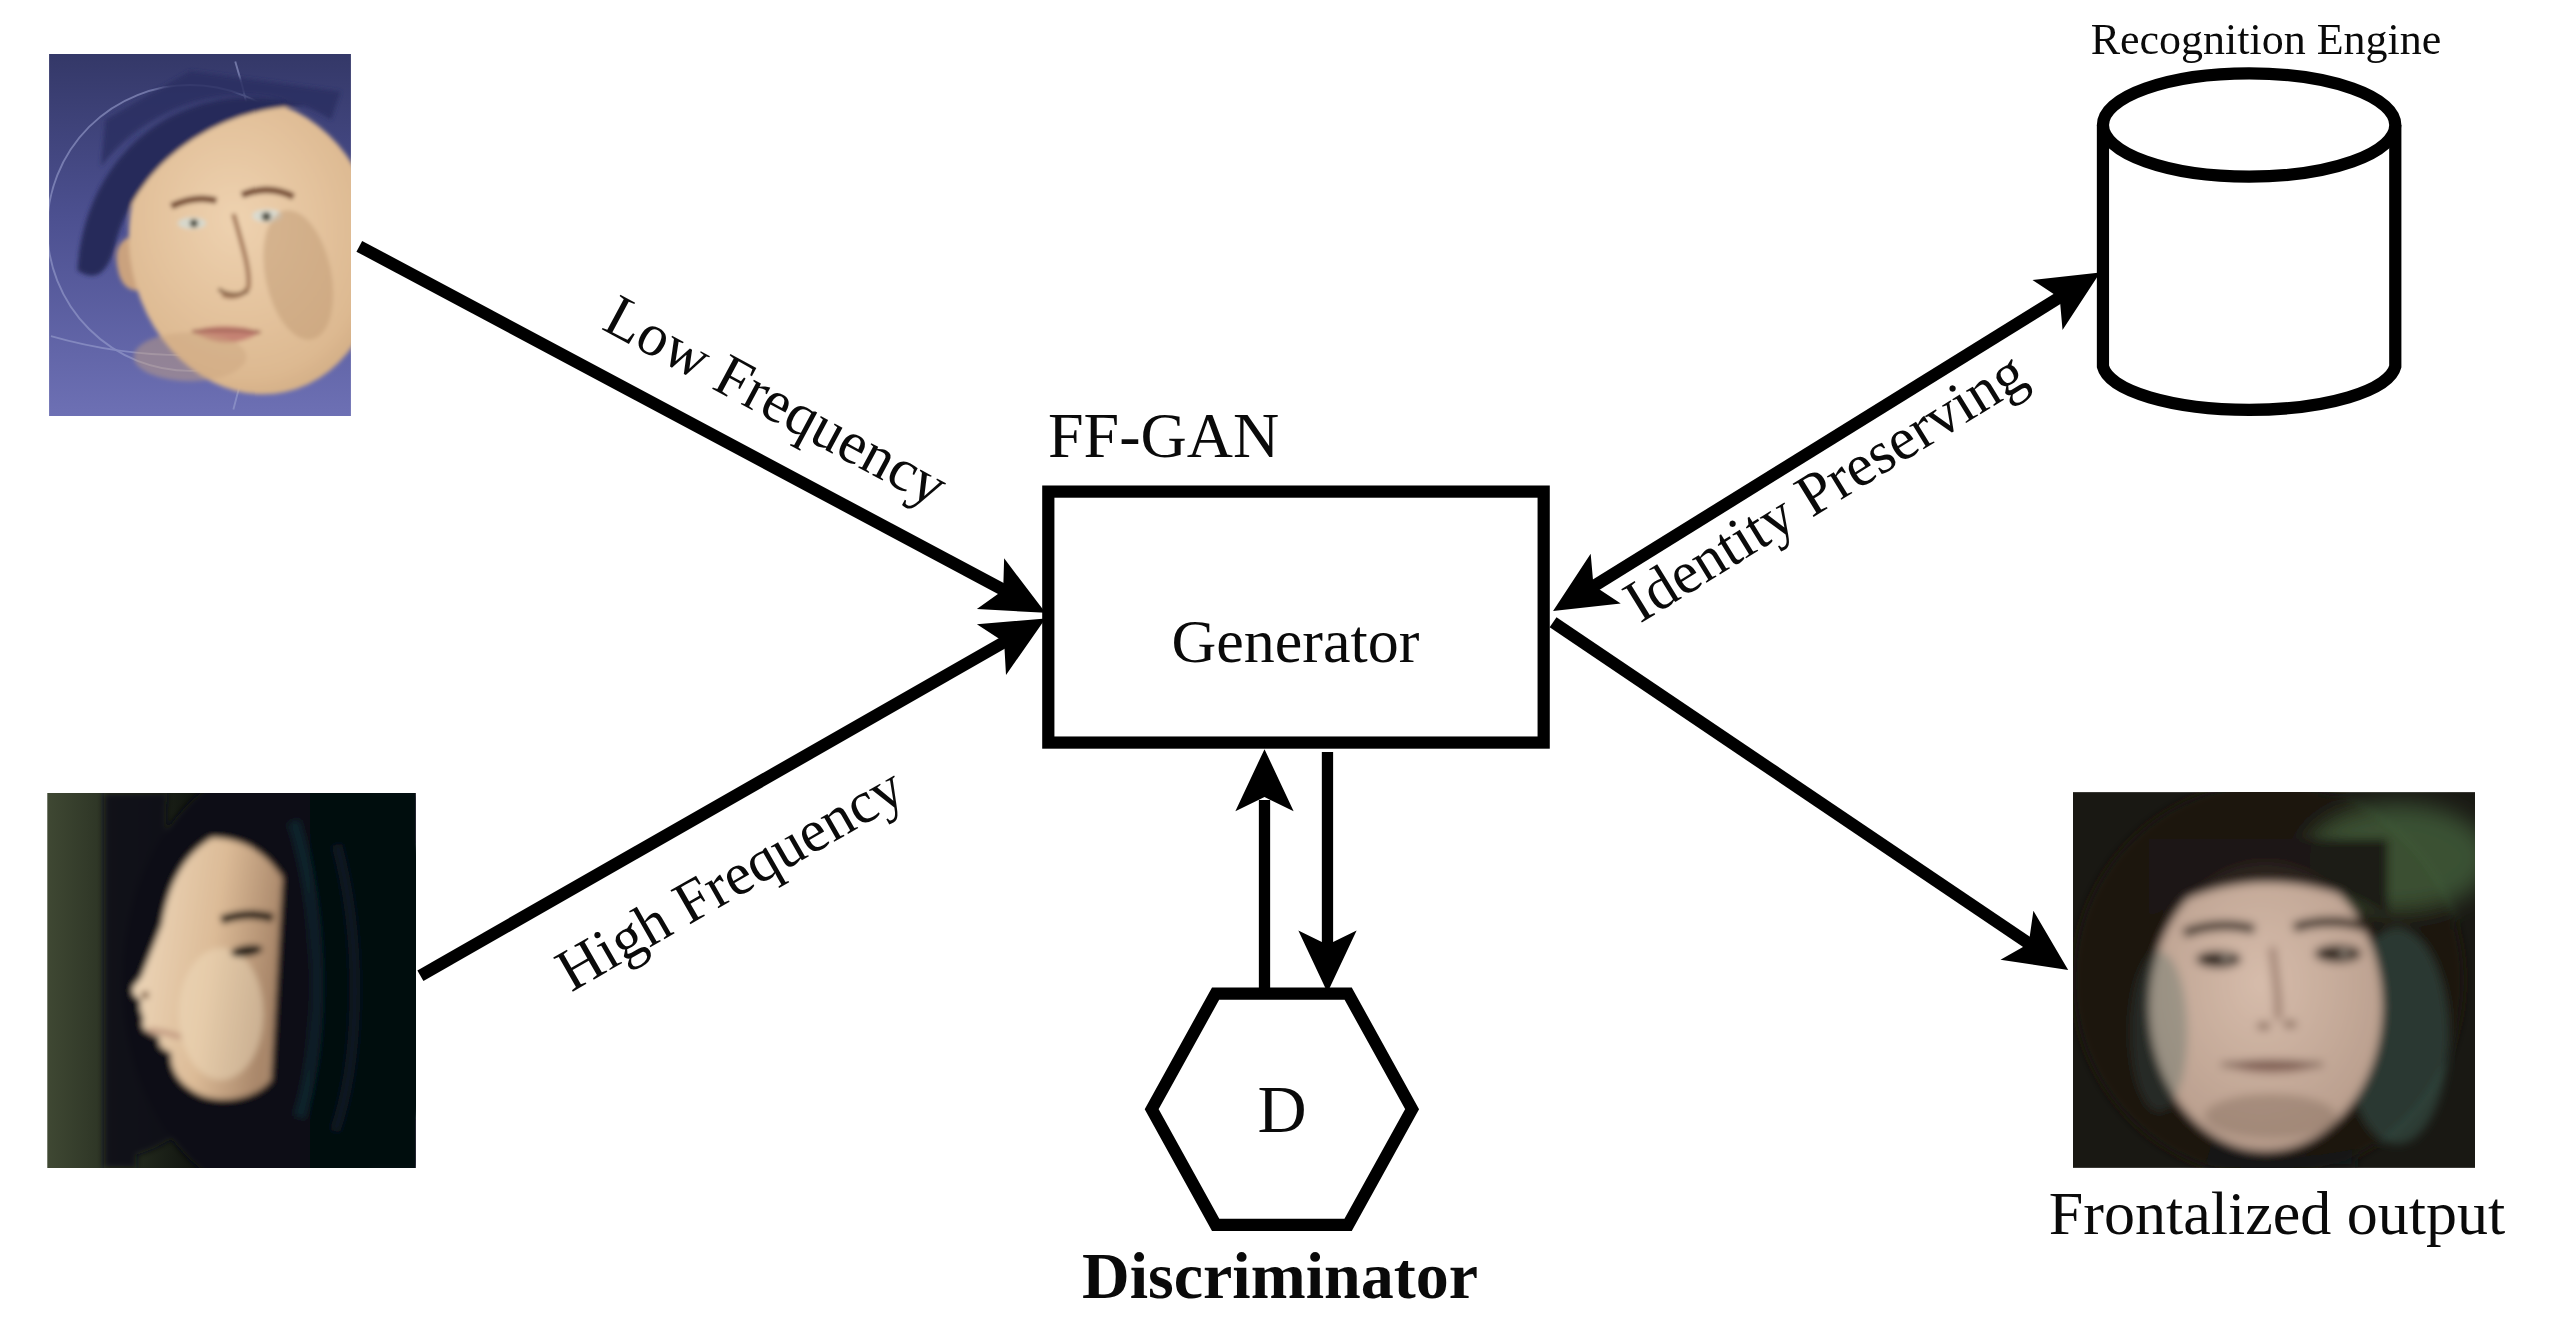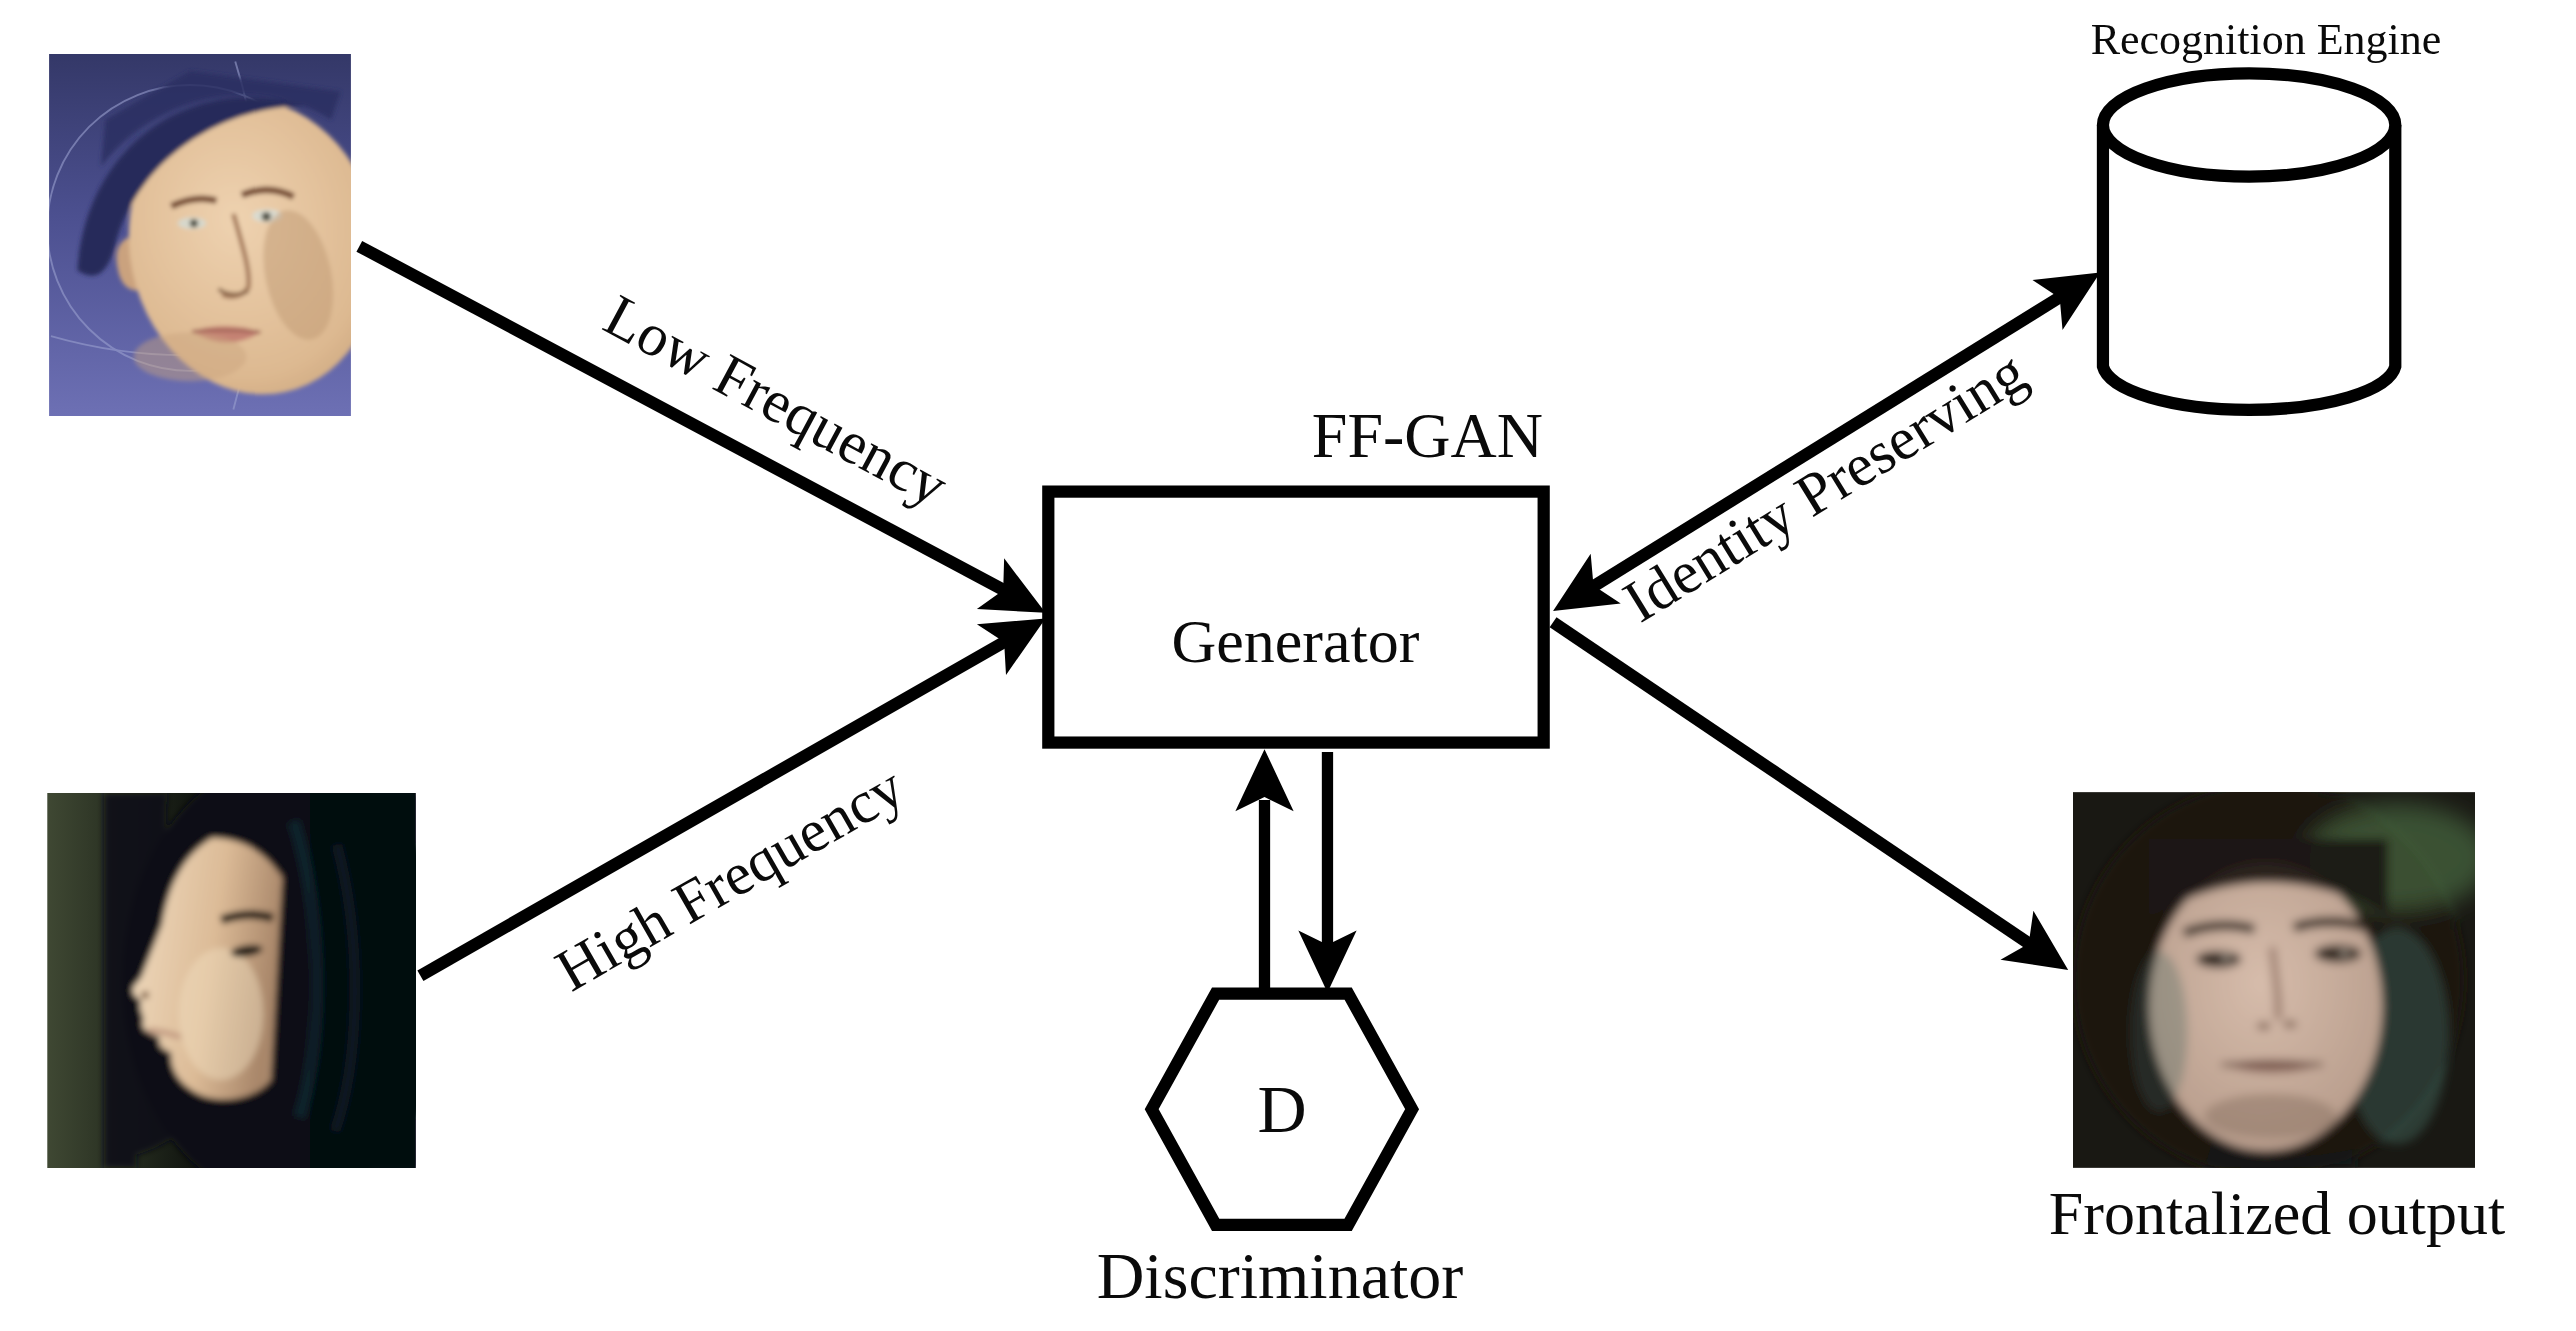--- a/index.html
+++ b/index.html
@@ -190,29 +190,29 @@
       <line x1="1345" y1="1056" x2="1345" y2="851" stroke="#000000" stroke-width="12"></line>
       <polygon points="1345,797 1314,863 1345,848 1376,863"></polygon>
     </g>
 
     <g fill="#000000">
       <line x1="1412" y1="800" x2="1412" y2="1008" stroke="#000000" stroke-width="12"></line>
       <polygon points="1412,1056 1381,990 1412,1005 1443,990"></polygon>
     </g>
   </svg>
 
-  <div class="lbl" style="left:1048px; top:402px; width:495px; text-align:right; font-size:64px;">FF-GAN</div>
+  <div class="lbl" style="left:1048px; top:402px; width:495px; text-align:left; font-size:64px;">FF-GAN</div>
 
   <div class="boxtext" style="left:1048px; top:516px; width:495px; height:251px; font-size:62px;">Generator</div>
 
   <div class="lbl center-h" style="left:2266px; top:17px; font-size:44px;">Recognition Engine</div>
 
   <div class="boxtext" style="left:1152px; top:992px; width:260px; height:235px; font-size:68px;">D</div>
 
-  <div class="lbl center-h" style="left:1280px; top:1241px; font-size:66px;">Discriminator</div>
+  <div class="lbl center-h" style="left:1280px; top:1241px; font-size:66px;font-weight:bold;">Discriminator</div>
 
 
   <div class="lbl center-h" style="left:2277px; top:1181px; font-size:62px;text-align:right;">Frontalized output</div>
 
   <div class="lbl rot" style="left:776px; top:401px; font-size:60px; transform: translate(-50%,-50%) rotate(28.3deg);">Low Frequency</div>
 
   <div class="lbl rot" style="left:730px; top:879px; font-size:60px; transform: translate(-50%,-50%) rotate(-29.8deg);">High Frequency</div>
 
   <div class="lbl rot" style="left:1825px; top:487px; font-size:60px; transform: translate(-50%,-50%) rotate(-31.6deg);">Identity Preserving</div>
 

